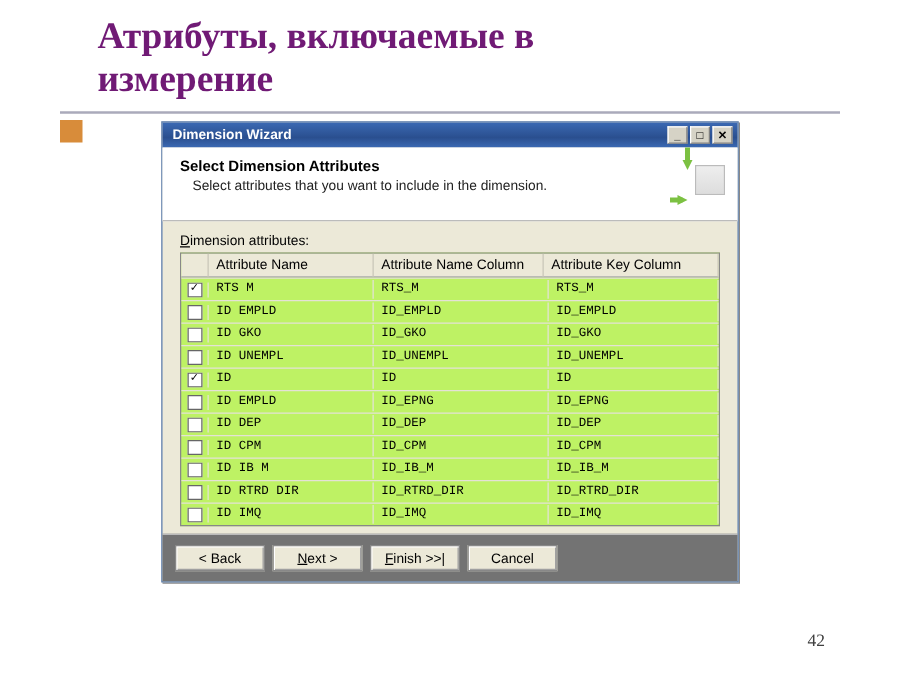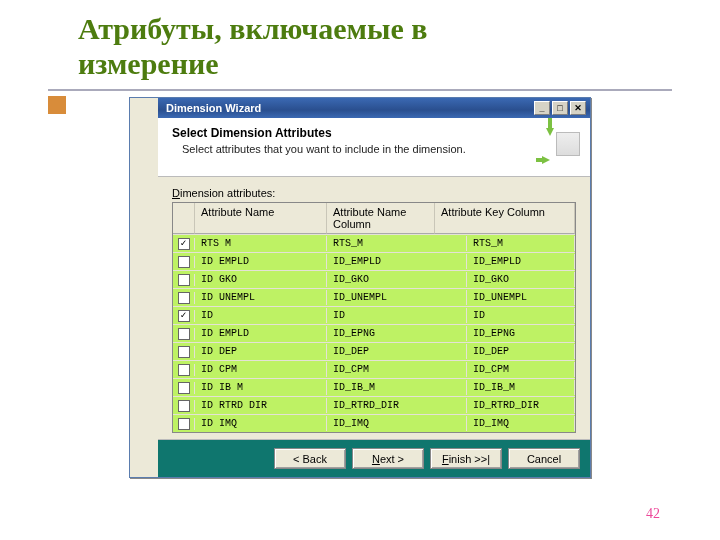--- a/index.html
+++ b/index.html
@@ -11,21 +11,21 @@
     color: #000;
     width: 720px;
     height: 540px;
     position: relative;
     overflow: hidden;
   }
   .slide-title {
     font-family: "Times New Roman", serif;
     font-size: 30px;
     font-weight: bold;
-    color: #4d7c0f;
+    color: #701a75;
     padding: 12px 0 8px 78px;
     line-height: 1.15;
   }
   .underline-bar {
     height: 2px;
     background: #aab;
     margin: 0 48px 6px 48px;
   }
   .accent {
     position: absolute;
@@ -34,29 +34,28 @@
     width: 18px;
     height: 18px;
     background: #d88c3a;
   }
   .page-num {
     position: absolute;
     right: 60px;
     bottom: 18px;
     font-family: "Times New Roman", serif;
     font-size: 14px;
-    color: #ec4899;
+    color: #404040;
   }
   .window {
     width: 462px;
     margin: 4px auto 0 auto;
     border: 1px solid #5a7cae;
     background: #ece9d8;
     box-shadow: 1px 1px 0 #888;
-    padding-left: 28px;
   }
   .titlebar {
     background: linear-gradient(to bottom, #3b69b3, #2a4f8f 60%, #3b69b3);
     color: #fff;
     font-weight: bold;
     padding: 3px 4px 3px 8px;
     display: flex;
     align-items: center;
     height: 20px;
   }
@@ -176,23 +175,22 @@
     display:flex; align-items:center; justify-content:center;
     font-size: 9px;
     line-height: 1;
     cursor:pointer;
   }
   .chk.checked::after { content:"✓"; color:#000; font-size:10px; }
   .button-row {
     border-top: 1px solid #bbb;
     padding: 8px 10px;
     display:flex;
-    justify-content:flex-end;
     gap: 6px;
-    background:#0f766e;
+    background:#737373;
   }
   .btn {
     min-width: 72px;
     height: 21px;
     background: #ece9d8;
     border: 1px solid #888;
     box-shadow: inset 1px 1px 0 #fff, inset -1px -1px 0 #a0a0a0;
     font-size: 11px;
     padding: 0 8px;
     cursor:pointer;

